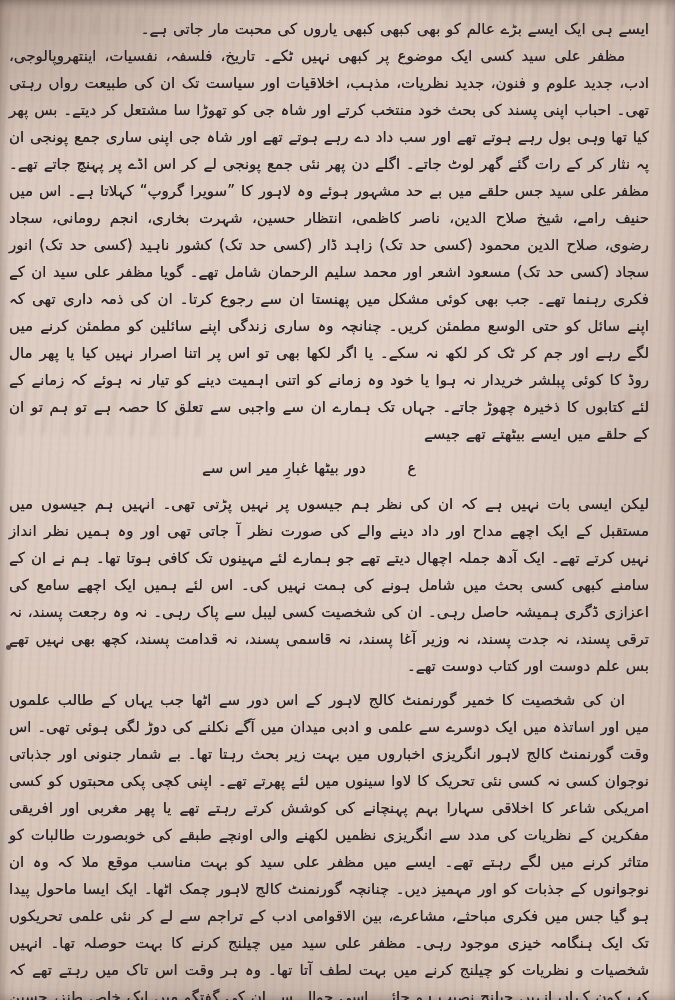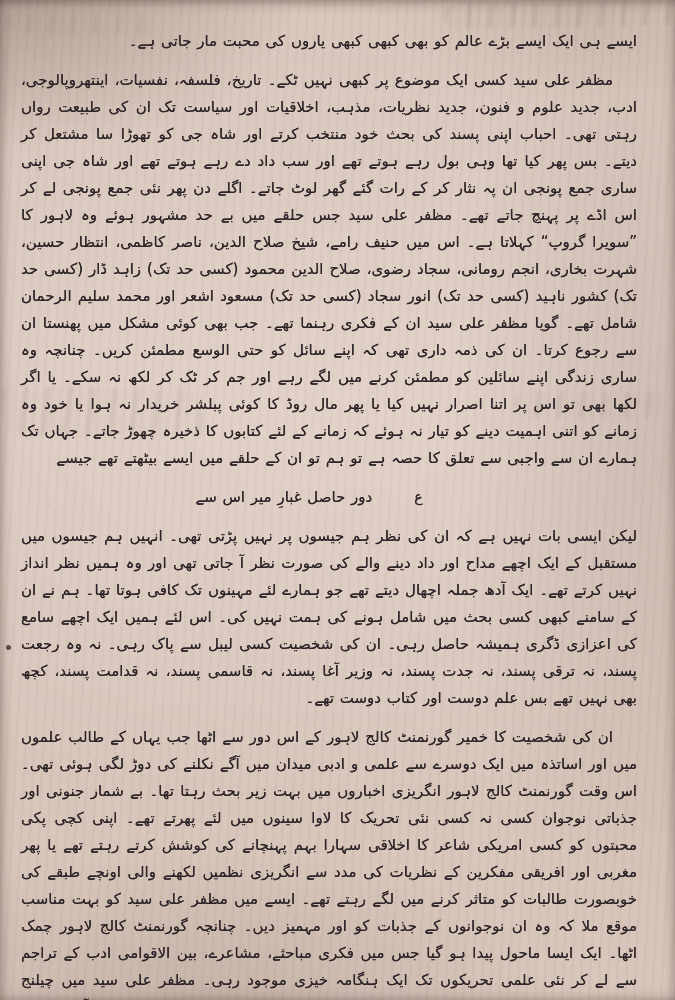--- a/index.html
+++ b/index.html
@@ -42,21 +42,21 @@
     position: absolute;
     top: 16px;
     right: 26px;
     left: 9px;
     font-size: 15px;
     line-height: 27px;
     text-align: justify;
     word-spacing: 1px;
   }
   .para {
-    margin: 12px;
+    margin: 0;
     text-shadow: 0 0 .4px rgba(44,36,40,0.85);
   }
   .para.indent { text-indent: 24px; }
   .para.gap-before { margin-top: 7px; }
   .verse {
     display: flex;
     flex-direction: row;          
     justify-content: center;
     align-items: baseline;
     gap: 42px;
@@ -105,21 +105,21 @@
   <div class="stray-dot"></div>
 
   <main class="text-block">
 
     <p class="para">ایسے ہی ایک ایسے بڑے عالم کو بھی کبھی کبھی یاروں کی محبت مار جاتی ہے۔</p>
 
     <p class="para indent">مظفر علی سید کسی ایک موضوع پر کبھی نہیں ٹکے۔ تاریخ، فلسفہ، نفسیات، اینتھروپالوجی، ادب، جدید علوم و فنون، جدید نظریات، مذہب، اخلاقیات اور سیاست تک ان کی طبیعت رواں رہتی تھی۔ احباب اپنی پسند کی بحث خود منتخب کرتے اور شاہ جی کو تھوڑا سا مشتعل کر دیتے۔ بس پھر کیا تھا وہی بول رہے ہوتے تھے اور سب داد دے رہے ہوتے تھے اور شاہ جی اپنی ساری جمع پونجی ان پہ نثار کر کے رات گئے گھر لوٹ جاتے۔ اگلے دن پھر نئی جمع پونجی لے کر اس اڈے پر پہنچ جاتے تھے۔ مظفر علی سید جس حلقے میں بے حد مشہور ہوئے وہ لاہور کا ”سویرا گروپ“ کہلاتا ہے۔ اس میں حنیف رامے، شیخ صلاح الدین، ناصر کاظمی، انتظار حسین، شہرت بخاری، انجم رومانی، سجاد رضوی، صلاح الدین محمود (کسی حد تک) زاہد ڈار (کسی حد تک) کشور ناہید (کسی حد تک) انور سجاد (کسی حد تک) مسعود اشعر اور محمد سلیم الرحمان شامل تھے۔ گویا مظفر علی سید ان کے فکری رہنما تھے۔ جب بھی کوئی مشکل میں پھنستا ان سے رجوع کرتا۔ ان کی ذمہ داری تھی کہ اپنے سائل کو حتی الوسع مطمئن کریں۔ چنانچہ وہ ساری زندگی اپنے سائلین کو مطمئن کرنے میں لگے رہے اور جم کر ٹک کر لکھ نہ سکے۔ یا اگر لکھا بھی تو اس پر اتنا اصرار نہیں کیا یا پھر مال روڈ کا کوئی پبلشر خریدار نہ ہوا یا خود وہ زمانے کو اتنی اہمیت دینے کو تیار نہ ہوئے کہ زمانے کے لئے کتابوں کا ذخیرہ چھوڑ جاتے۔ جہاں تک ہمارے ان سے واجبی سے تعلق کا حصہ ہے تو ہم تو ان کے حلقے میں ایسے بیٹھتے تھے جیسے</p>
 
     <div class="verse">
       <span class="verse-marker">ع</span>
-      <span class="verse-text">دور حاصل غبارِ میر اس سے</span>
+      <span class="verse-text">دور بیٹھا غبارِ میر اس سے</span>
     </div>
 
     <p class="para">لیکن ایسی بات نہیں ہے کہ ان کی نظر ہم جیسوں پر نہیں پڑتی تھی۔ انہیں ہم جیسوں میں مستقبل کے ایک اچھے مداح اور داد دینے والے کی صورت نظر آ جاتی تھی اور وہ ہمیں نظر انداز نہیں کرتے تھے۔ ایک آدھ جملہ اچھال دیتے تھے جو ہمارے لئے مہینوں تک کافی ہوتا تھا۔ ہم نے ان کے سامنے کبھی کسی بحث میں شامل ہونے کی ہمت نہیں کی۔ اس لئے ہمیں ایک اچھے سامع کی اعزازی ڈگری ہمیشہ حاصل رہی۔ ان کی شخصیت کسی لیبل سے پاک رہی۔ نہ وہ رجعت پسند، نہ ترقی پسند، نہ جدت پسند، نہ وزیر آغا پسند، نہ قاسمی پسند، نہ قدامت پسند، کچھ بھی نہیں تھے بس علم دوست اور کتاب دوست تھے۔</p>
 
     <p class="para indent gap-before">ان کی شخصیت کا خمیر گورنمنٹ کالج لاہور کے اس دور سے اٹھا جب یہاں کے طالب علموں میں اور اساتذہ میں ایک دوسرے سے علمی و ادبی میدان میں آگے نکلنے کی دوڑ لگی ہوئی تھی۔ اس وقت گورنمنٹ کالج لاہور انگریزی اخباروں میں بہت زیر بحث رہتا تھا۔ بے شمار جنونی اور جذباتی نوجوان کسی نہ کسی نئی تحریک کا لاوا سینوں میں لئے پھرتے تھے۔ اپنی کچی پکی محبتوں کو کسی امریکی شاعر کا اخلاقی سہارا بہم پہنچانے کی کوشش کرتے رہتے تھے یا پھر مغربی اور افریقی مفکرین کے نظریات کی مدد سے انگریزی نظمیں لکھنے والی اونچے طبقے کی خوبصورت طالبات کو متاثر کرنے میں لگے رہتے تھے۔ ایسے میں مظفر علی سید کو بہت مناسب موقع ملا کہ وہ ان نوجوانوں کے جذبات کو اور مہمیز دیں۔ چنانچہ گورنمنٹ کالج لاہور چمک اٹھا۔ ایک ایسا ماحول پیدا ہو گیا جس میں فکری مباحثے، مشاعرے، بین الاقوامی ادب کے تراجم سے لے کر نئی علمی تحریکوں تک ایک ہنگامہ خیزی موجود رہی۔ مظفر علی سید میں چیلنج کرنے کا بہت حوصلہ تھا۔ انہیں شخصیات و نظریات کو چیلنج کرنے میں بہت لطف آتا تھا۔ وہ ہر وقت اس تاک میں رہتے تھے کہ کب کون کہاں انہیں چیلنج نصیب ہو جائے۔ اسی حوالے سے ان کی گفتگو میں ایک خاص طنز، حسین لطافت میں لپٹا ہوا ملتا تھا۔ وہ جملے تراشنے اور ان میں کاٹ پیدا کرنے میں مصروف رہتے تھے اور پھر ایسی گگلی پھینکتے تھے کہ دوسرا مشکل سے سنبھل سکتا تھا۔ وہ کسی بڑے عالمی ادیب کے کسی مشکل اور مشہور جملے کو مٹھی میں دبائے پھرتے رہتے تھے اور مناسب موقع پر اسے کسی پر استعمال کر دیتے تھے۔ جب کوئی یہ نہ سمجھ پاتا کہ جو</p>
 
   </main>
 </div>
 
 </body></html>

